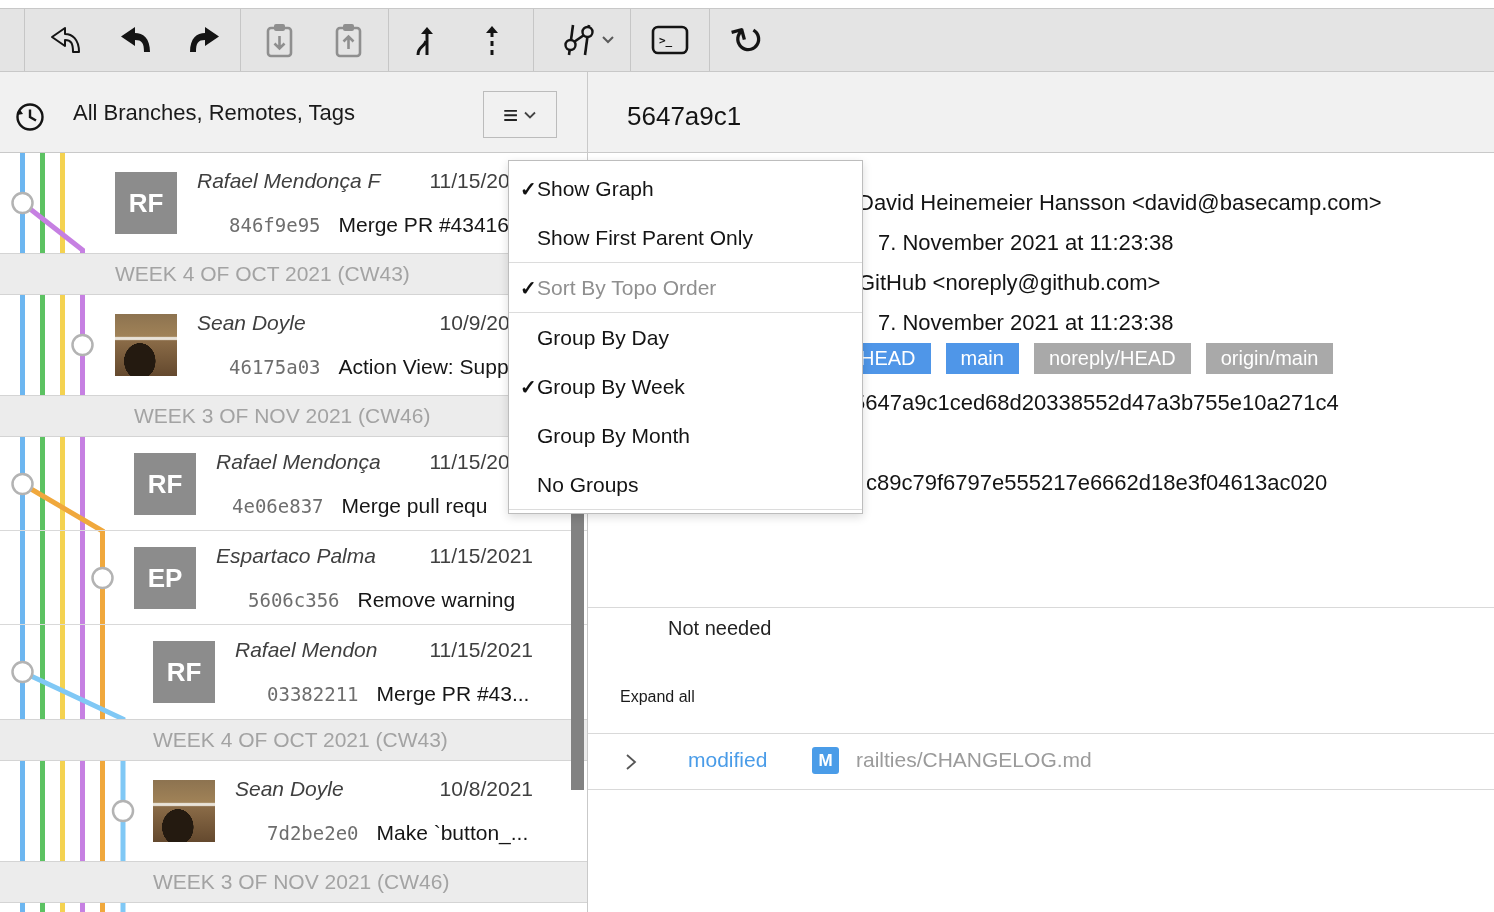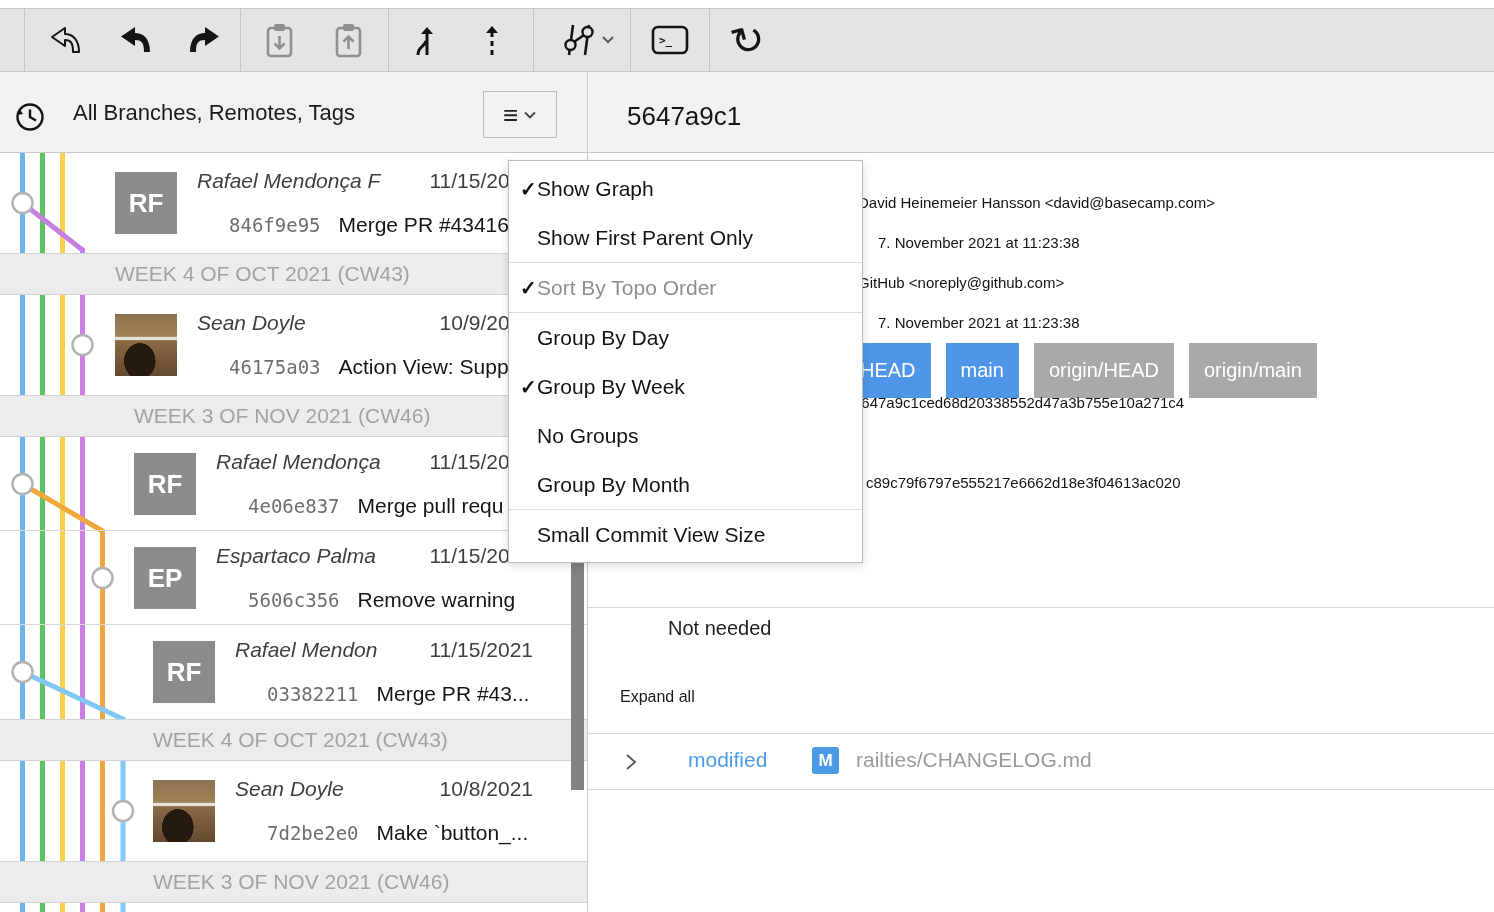--- a/index.html
+++ b/index.html
@@ -41,23 +41,23 @@
   
   #menu{left:508px;top:160px;width:355px;background:#fff;border:1px solid #bdbdbd;box-sizing:border-box;
         padding:3px 0;z-index:50;box-shadow:0 3px 9px rgba(0,0,0,0.14);}
   .mitem{position:relative;height:49px;display:flex;align-items:center;font-size:21px;color:#141414;}
   .mitem .mlabel{margin-left:28px;}
   .mitem.muted .mlabel{color:#8f8f8f;}
   .mcheck{position:absolute;left:11px;top:0;height:49px;display:flex;align-items:center;
           font-size:20px;font-weight:bold;color:#111;}
   .msep{height:1px;background:#dcdcdc;margin:0;}
   
-  .dline{position:absolute;height:27px;line-height:27px;font-size:15px;color:#141414;white-space:nowrap;}
+  .dline{position:absolute;height:27px;line-height:27px;font-size:22px;color:#141414;white-space:nowrap;}
   .badges{position:absolute;left:845px;top:343px;height:31px;display:flex;gap:15px;}
-  .badge{height:31px;line-height:31px;padding:12px 15px;font-size:20px;color:#fff;white-space:nowrap;}
+  .badge{height:31px;line-height:31px;padding:0 15px;font-size:20px;color:#fff;white-space:nowrap;}
   .badge.local{background:#4f96e8;}
   .badge.remote{background:#a9a9a9;}
   .hsep{position:absolute;height:1px;background:#d9d9d9;left:588px;width:906px;}
   #msgbody{left:620px;top:615px;font-family:Liberation Sans, sans-serif;font-size:20px;color:#222;
            height:26px;line-height:26px;margin-left:48px;}
   #expand{left:620px;top:684px;font-size:16px;color:#1a1a1a;height:26px;line-height:26px;}
   #filerow{left:588px;top:734px;width:906px;height:55px;}
   #filerow .fchev{position:absolute;left:36px;top:19px;}
   #filerow .fstat{position:absolute;left:100px;top:14px;font-size:21px;color:#4a9ce8;}
   #filerow .fbadge{position:absolute;left:224px;top:13px;width:27px;height:27px;background:#4a9ce8;border-radius:3px;
@@ -208,21 +208,21 @@
   </div>
 
   <div class="ghead abs" style="left:0;top:395px;width:587px;height:42px;padding-left:134px">
     <span>WEEK 3 OF NOV 2021 (CW46)</span>
   </div>
 
   <div class="row bline" style="top:437px;height:94px">
     <div class="avatar" style="left:134px;top:16px">RF</div>
     <div class="l1 aname" style="left:216px;width:187px">Rafael Mendonça</div>
     <div class="cdate">11/15/2021</div>
-    <div class="l2" style="left:216px">
+    <div class="l2" style="left:200px">
       <span class="chash">4e06e837</span>
       <span class="cmsg">Merge pull requ</span>
     </div>
   </div>
 
   <div class="row bline" style="top:531px;height:94px">
     <div class="avatar" style="left:134px;top:16px">EP</div>
     <div class="l1 aname" style="left:216px;width:187px">Espartaco Palma</div>
     <div class="cdate">11/15/2021</div>
     <div class="l2" style="left:216px">
@@ -262,21 +262,21 @@
   <div id="lscroll" class="abs"></div>
 
   <div class="dline" style="left:858px;top:189px">David Heinemeier Hansson &lt;david@basecamp.com&gt;</div>
   <div class="dline" style="left:878px;top:229px">7. November 2021 at 11:23:38</div>
   <div class="dline" style="left:858px;top:269px">GitHub &lt;noreply@github.com&gt;</div>
   <div class="dline" style="left:878px;top:309px">7. November 2021 at 11:23:38</div>
 
   <div class="badges">
     <span class="badge local">HEAD</span>
     <span class="badge local">main</span>
-    <span class="badge remote">origin/HEAD</span>
+    <span class="badge remote">noreply/HEAD</span>
     <span class="badge remote">origin/main</span>
   </div>
 
   <div class="dline" style="left:853px;top:389px">5647a9c1ced68d20338552d47a3b755e10a271c4</div>
   <div class="dline" style="left:866px;top:469px">c89c79f6797e555217e6662d18e3f04613ac020</div>
 
   <div class="hsep abs" style="top:607px"></div>
 
   <div id="msgbody" class="abs">Not needed</div>
   <div id="expand" class="abs">Expand all</div>
@@ -309,24 +309,21 @@
     </div>
     <div class="msep"></div>
     <div class="mitem">
       <span class="mlabel">Group By Day</span>
     </div>
     <div class="mitem">
       <span class="mcheck">✓</span>
       <span class="mlabel">Group By Week</span>
     </div>
     <div class="mitem">
+      <span class="mlabel">Group By Month</span>
+    </div>
+    <div class="mitem">
       <span class="mlabel">No Groups</span>
     </div>
-    <div class="mitem">
-      <span class="mlabel">Group By Month</span>
-    </div>
     <div class="msep"></div>
-    <div class="mitem">
-      <span class="mlabel">Small Commit View Size</span>
-    </div>
   </div>
 
 </div>
 
 </body></html>

